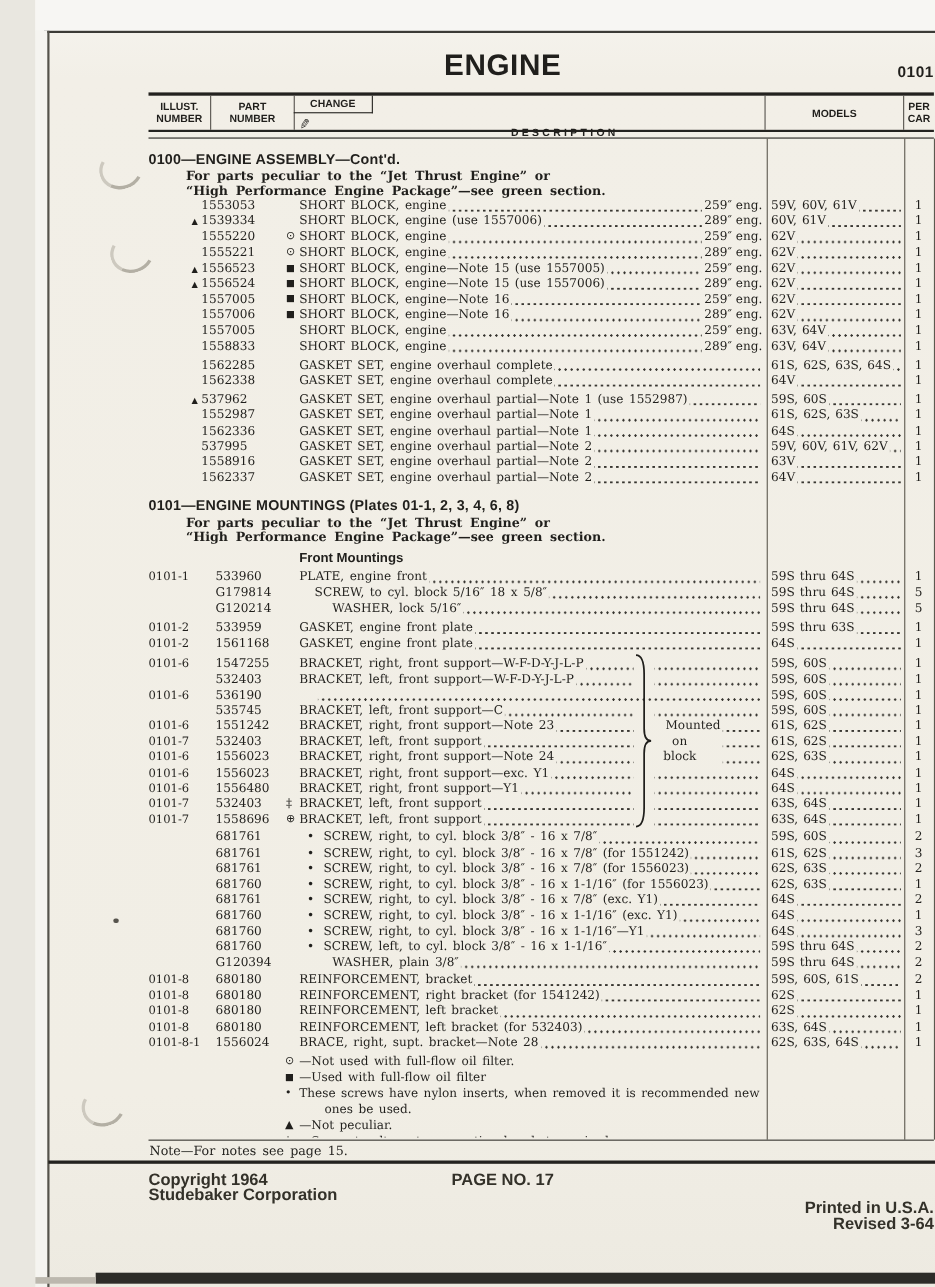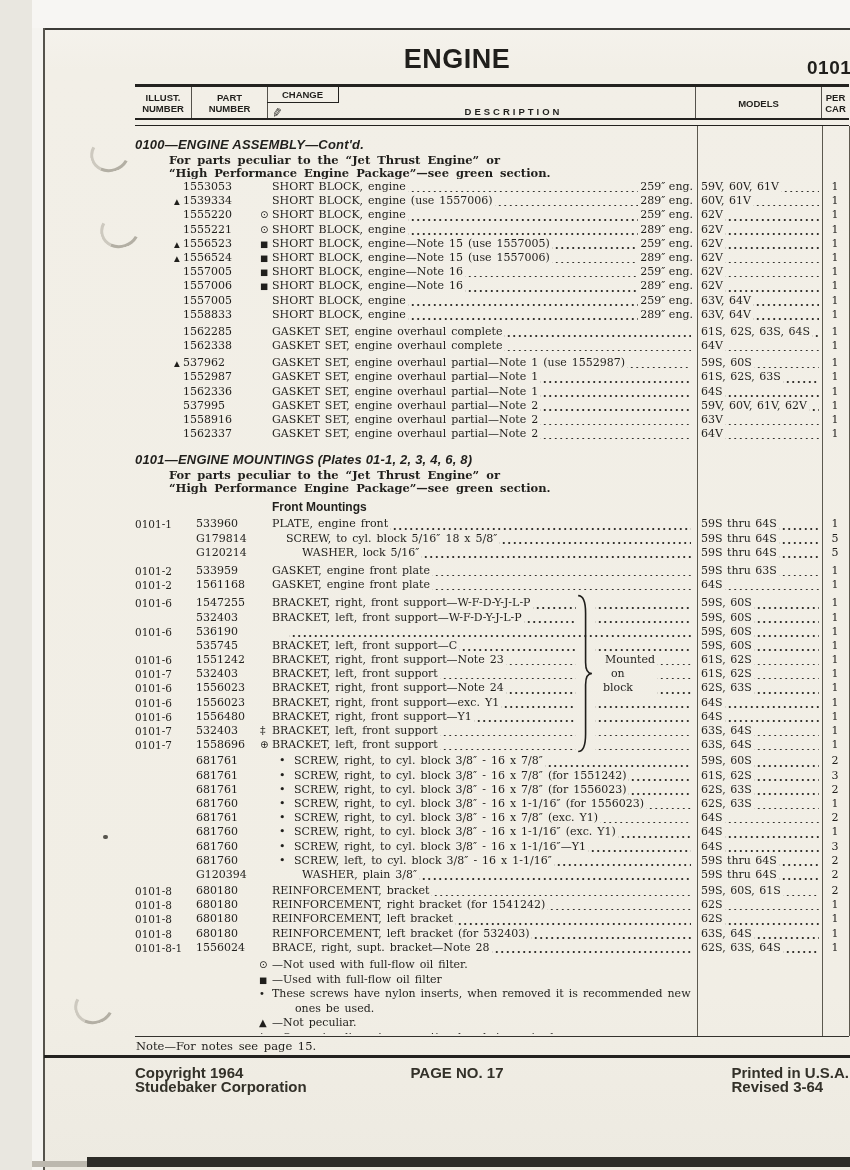--- a/index.html
+++ b/index.html
@@ -14,30 +14,30 @@
   .edge-left{position:absolute;left:11px;top:28px;width:2px;height:1142px;background:#55534c;}
   .edge-bottom{position:absolute;left:55px;top:1157px;width:795px;height:10px;background:#2d2c28;}
   .edge-bottom2{position:absolute;left:0;top:1161px;width:55px;height:6px;background:#bcb8ae;}
   .crescent{position:absolute;width:34px;height:30px;border:3px solid transparent;border-radius:50%;
     border-bottom-color:#b3afa4;border-left-color:#cdc9bf;transform:rotate(-18deg);}
   .artifact-dot{position:absolute;left:71px;top:835px;width:5px;height:4px;background:#57544d;border-radius:2px;}
   
   .title{position:absolute;left:0;top:44px;width:850px;text-align:center;
     font-family:"Liberation Sans",sans-serif;font-weight:bold;font-size:27px;letter-spacing:.5px;}
   .page-code{position:absolute;left:775px;top:57px;width:42px;text-align:right;
-    font-family:"Liberation Sans",sans-serif;font-weight:bold;font-size:19px;letter-spacing:.5px;}
+    font-family:"Liberation Sans",sans-serif;font-weight:bold;font-size:14px;letter-spacing:.5px;}
   
   #tbl{position:absolute;left:103px;top:84px;width:714px;}
   .thead{position:relative;display:flex;border-top:3px solid #23221f;height:34px;box-sizing:border-box;}
   .th{font-family:"Liberation Sans",sans-serif;font-weight:bold;font-size:9.5px;line-height:10.5px;
     text-align:center;padding-top:6px;box-sizing:border-box;}
   .th-illust{width:57px;border-right:1px solid #55524c;}
   .th-part{width:76px;border-right:1px solid #55524c;}
   .th-change{width:64px;position:relative;}
-  .th-desc{flex:1;letter-spacing:3px;padding-top:20px;}
+  .th-desc{flex:1;letter-spacing:3px;padding-top:30px;}
   .th-models{width:126px;border-left:1px solid #55524c;padding-top:12px;}
   .th-per{width:28px;border-left:1px solid #55524c;}
   .change-tab{position:absolute;top:0;left:-1px;width:72px;height:16px;border-bottom:1.6px solid #23221f;
     border-right:1.6px solid #23221f;font-family:"Liberation Sans",sans-serif;font-weight:bold;
     font-size:9.5px;text-align:center;padding-top:3px;box-sizing:border-box;}
   .pencil{position:absolute;left:4px;bottom:0;font-size:12px;transform:scaleX(-1) rotate(10deg);font-family:"DejaVu Sans",sans-serif;}
   .double-rule{height:5px;border-top:2px solid #23221f;border-bottom:1px solid #23221f;}
   
   #tbody{position:absolute;left:103px;top:126px;width:714px;height:908px;overflow:hidden;}
   .vrule{position:absolute;top:126px;height:910px;width:1px;background:#5c594f;}
@@ -60,39 +60,39 @@
   .c-models{width:126px;display:flex;min-width:0;padding-left:6px;box-sizing:border-box;}
   .c-models .mtext{white-space:nowrap;word-spacing:1px;}
   .c-per{width:28px;text-align:center;}
   
   .db-left{width:306px;display:flex;min-width:0;}
   .db-word{width:60px;margin-left:17px;white-space:nowrap;box-sizing:border-box;}
   .db-tail{margin-left:17px;}
   .grp{position:relative;}
   .brace-svg{position:absolute;left:440px;top:-2px;width:18px;height:calc(100% + 3px);}
   
-  .sec-head{font-family:"Liberation Sans",sans-serif;font-weight:bold;font-size:13px;margin:11px 0 2px 0;letter-spacing:.2px;font-style:italic;}
+  .sec-head{font-family:"Liberation Sans",sans-serif;font-weight:bold;font-size:13px;margin:11px 0 2px 0;letter-spacing:.2px;}
   .sec-sub{font-weight:bold;font-size:11.5px;line-height:13px;padding-left:34px;word-spacing:3px;}
   .subhead{font-family:"Liberation Sans",sans-serif;font-weight:bold;font-size:12px;padding-left:137px;margin:5px 0 3px 0;}
   .gap2{height:2px}.gap3{height:3px}.gap4{height:4px}
   
   .legend{margin-top:3px;padding-left:124px;font-size:11px;line-height:14.6px;}
   .leg-line{display:flex;white-space:nowrap;}
   .leg-sym{width:13px;font-family:"DejaVu Sans",sans-serif;font-size:10px;}
   .leg-sym.s-sq{font-size:8.5px}.leg-sym.s-dd{font-family:"DejaVu Serif",serif;font-size:11px}
   .leg-text{word-spacing:1.5px;}
   .leg-cont{padding-left:36px;word-spacing:1.5px;}
   
   .rule-thin{position:absolute;left:103px;top:1036px;width:714px;height:1px;background:#34332e;}
   .note-text{position:absolute;left:104px;top:1039px;font-size:11.5px;word-spacing:2px;}
   .rule-heavy{position:absolute;left:12px;top:1055px;width:833px;height:2.5px;background:#23221f;}
   .foot{font-family:"Liberation Sans",sans-serif;font-weight:bold;font-size:15px;line-height:14px;color:#333129;}
   .foot-left{position:absolute;left:103px;top:1066px;}
   .foot-center{position:absolute;left:0;top:1066px;width:850px;text-align:center;}
-  .foot-right{position:absolute;right:33px;top:1066px;}
+  .foot-right{position:absolute;right:33px;top:1092px;text-align:right;}
 </style>
 </head>
 <body>
 
 <div id="sheet">
   <div class="strip-top"></div>
   <div class="edge-top"></div>
   <div class="corner-cut"></div>
   <div class="strip-left"></div>
   <div class="edge-left"></div>

